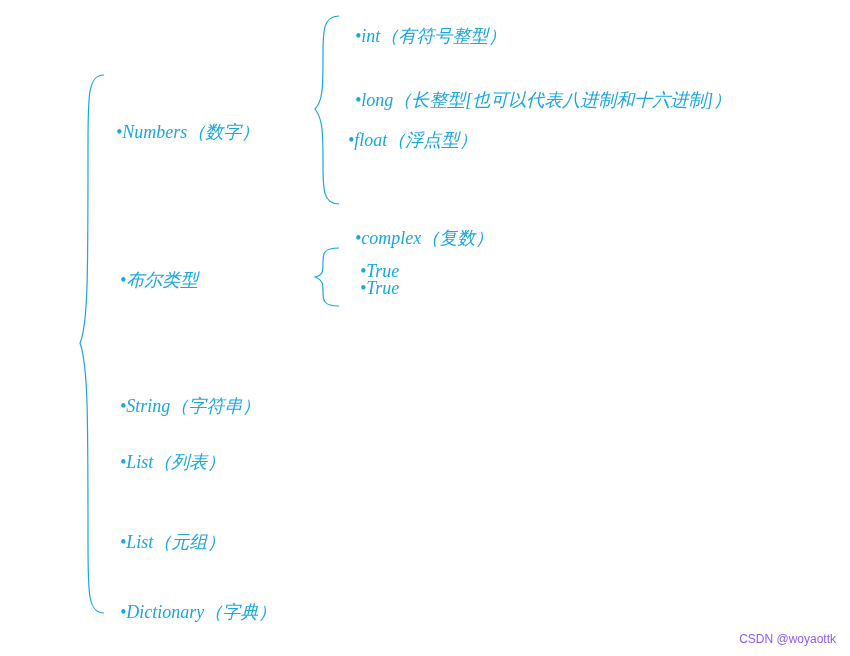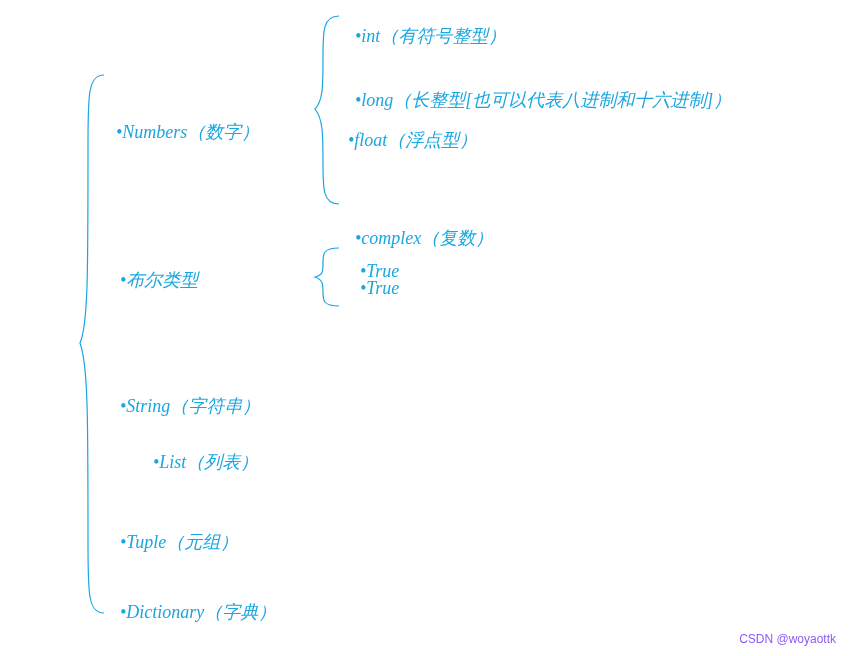--- a/index.html
+++ b/index.html
@@ -42,22 +42,22 @@
 </head>
 <body>
 
 <svg class="brace" style="left:80px; top:75px;" width="28" height="540">
   <path d="M24,0 C8,0 8,20 8,70 C8,200 8,250 0,268 C8,290 8,340 8,468 C8,518 8,538 24,538"></path>
 </svg>
 
 <div class="item" style="left:116px; top:100px;margin-top:20px;"><span class="bullet">•</span><span>Numbers（数字）</span></div>
 <div class="item" style="left:120px; top:268px;text-align:center;"><span class="bullet">•</span><span>布尔类型</span></div>
 <div class="item" style="left:120px; top:370px;margin-top:24px;"><span class="bullet">•</span><span>String（字符串）</span></div>
-<div class="item" style="left:120px; top:450px;margin-left:33px;"><span class="bullet">•</span><span>List（列表）</span></div>
-<div class="item" style="left:120px; top:530px;"><span class="bullet">•</span><span>Tuple（元组）</span></div>
+<div class="item" style="left:120px; top:450px;"><span class="bullet">•</span><span>List（列表）</span></div>
+<div class="item" style="left:120px; top:530px;"><span class="bullet">•</span><span>List（元组）</span></div>
 <div class="item" style="left:120px; top:600px;"><span class="bullet">•</span><span>Dictionary（字典）</span></div>
 
 <svg class="brace" style="left:315px; top:16px;" width="28" height="190">
   <path d="M24,0 C8,0 8,15 8,40 C8,70 8,85 0,93 C8,103 8,118 8,148 C8,173 8,188 24,188"></path>
 </svg>
 
 <div class="item" style="left:355px; top:24px;"><span class="bullet">•</span><span>int（有符号整型）</span></div>
 <div class="item" style="left:355px; top:88px;text-align:center;"><span class="bullet">•</span><span>long（长整型[也可以代表八进制和十六进制]）</span></div>
 <div class="item" style="left:348px; top:128px;"><span class="bullet">•</span><span>float（浮点型）</span></div>
 <div class="item" style="left:355px; top:180px;margin-top:46px;"><span class="bullet">•</span><span>complex（复数）</span></div>

